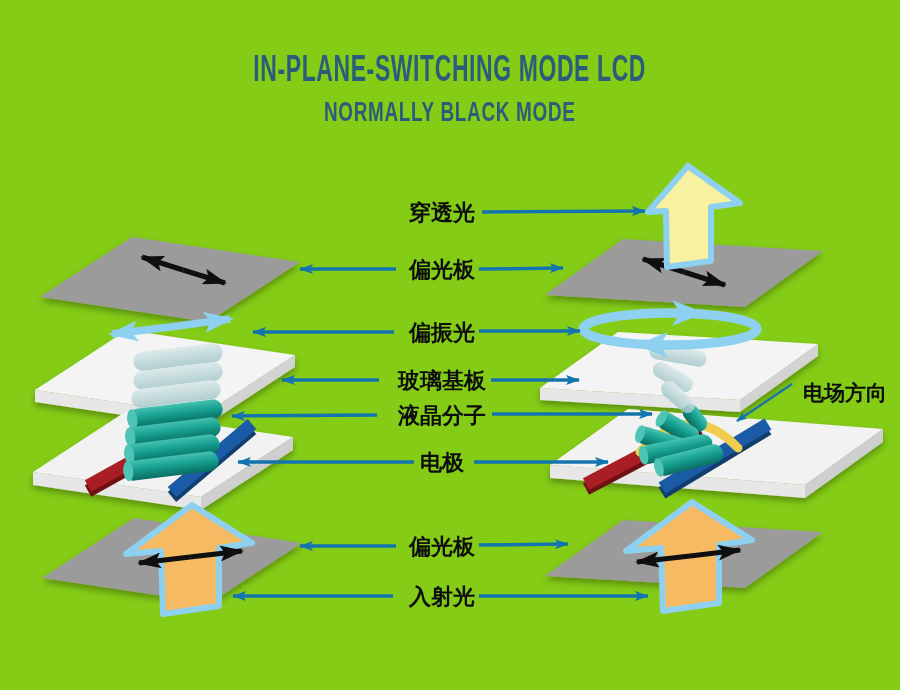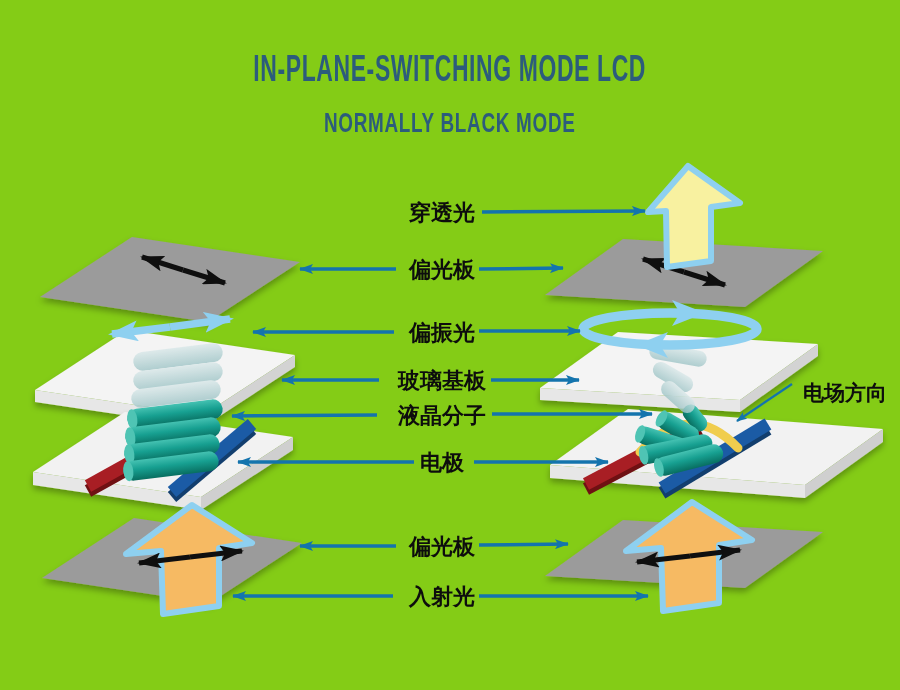--- a/index.html
+++ b/index.html
@@ -2,21 +2,21 @@
 <html><head>
 <meta charset="utf-8">
 <style>
   html,body{margin:0;padding:0;background:#ffffff;}
   .page{position:relative;width:900px;height:690px;background:#84cc16;overflow:hidden;
         font-family:"Liberation Sans",sans-serif;padding-left:44px;}
   .titles{position:absolute;left:0;top:48px;width:900px;text-align:center;}
   .title-main{display:block;}
   .title-main span{display:inline-block;transform:scaleX(.62);transform-origin:center;
       font-size:37px;font-weight:800;letter-spacing:1px;color:#2c5c7c;white-space:nowrap;}
-  .title-sub{display:block;margin-top:18px;}
+  .title-sub{display:block;margin-top:7px;}
   .title-sub span{display:inline-block;transform:scaleX(.70);transform-origin:center;
       font-size:27px;font-weight:800;letter-spacing:1px;color:#2c5c7c;white-space:nowrap;}
   svg{position:absolute;left:0;top:0;}
   text{font-family:"DejaVu Sans","Liberation Sans",sans-serif;font-weight:700;fill:#0d0d0d;}
 </style>
 </head>
 <body>
 
 <div class="page">
 

